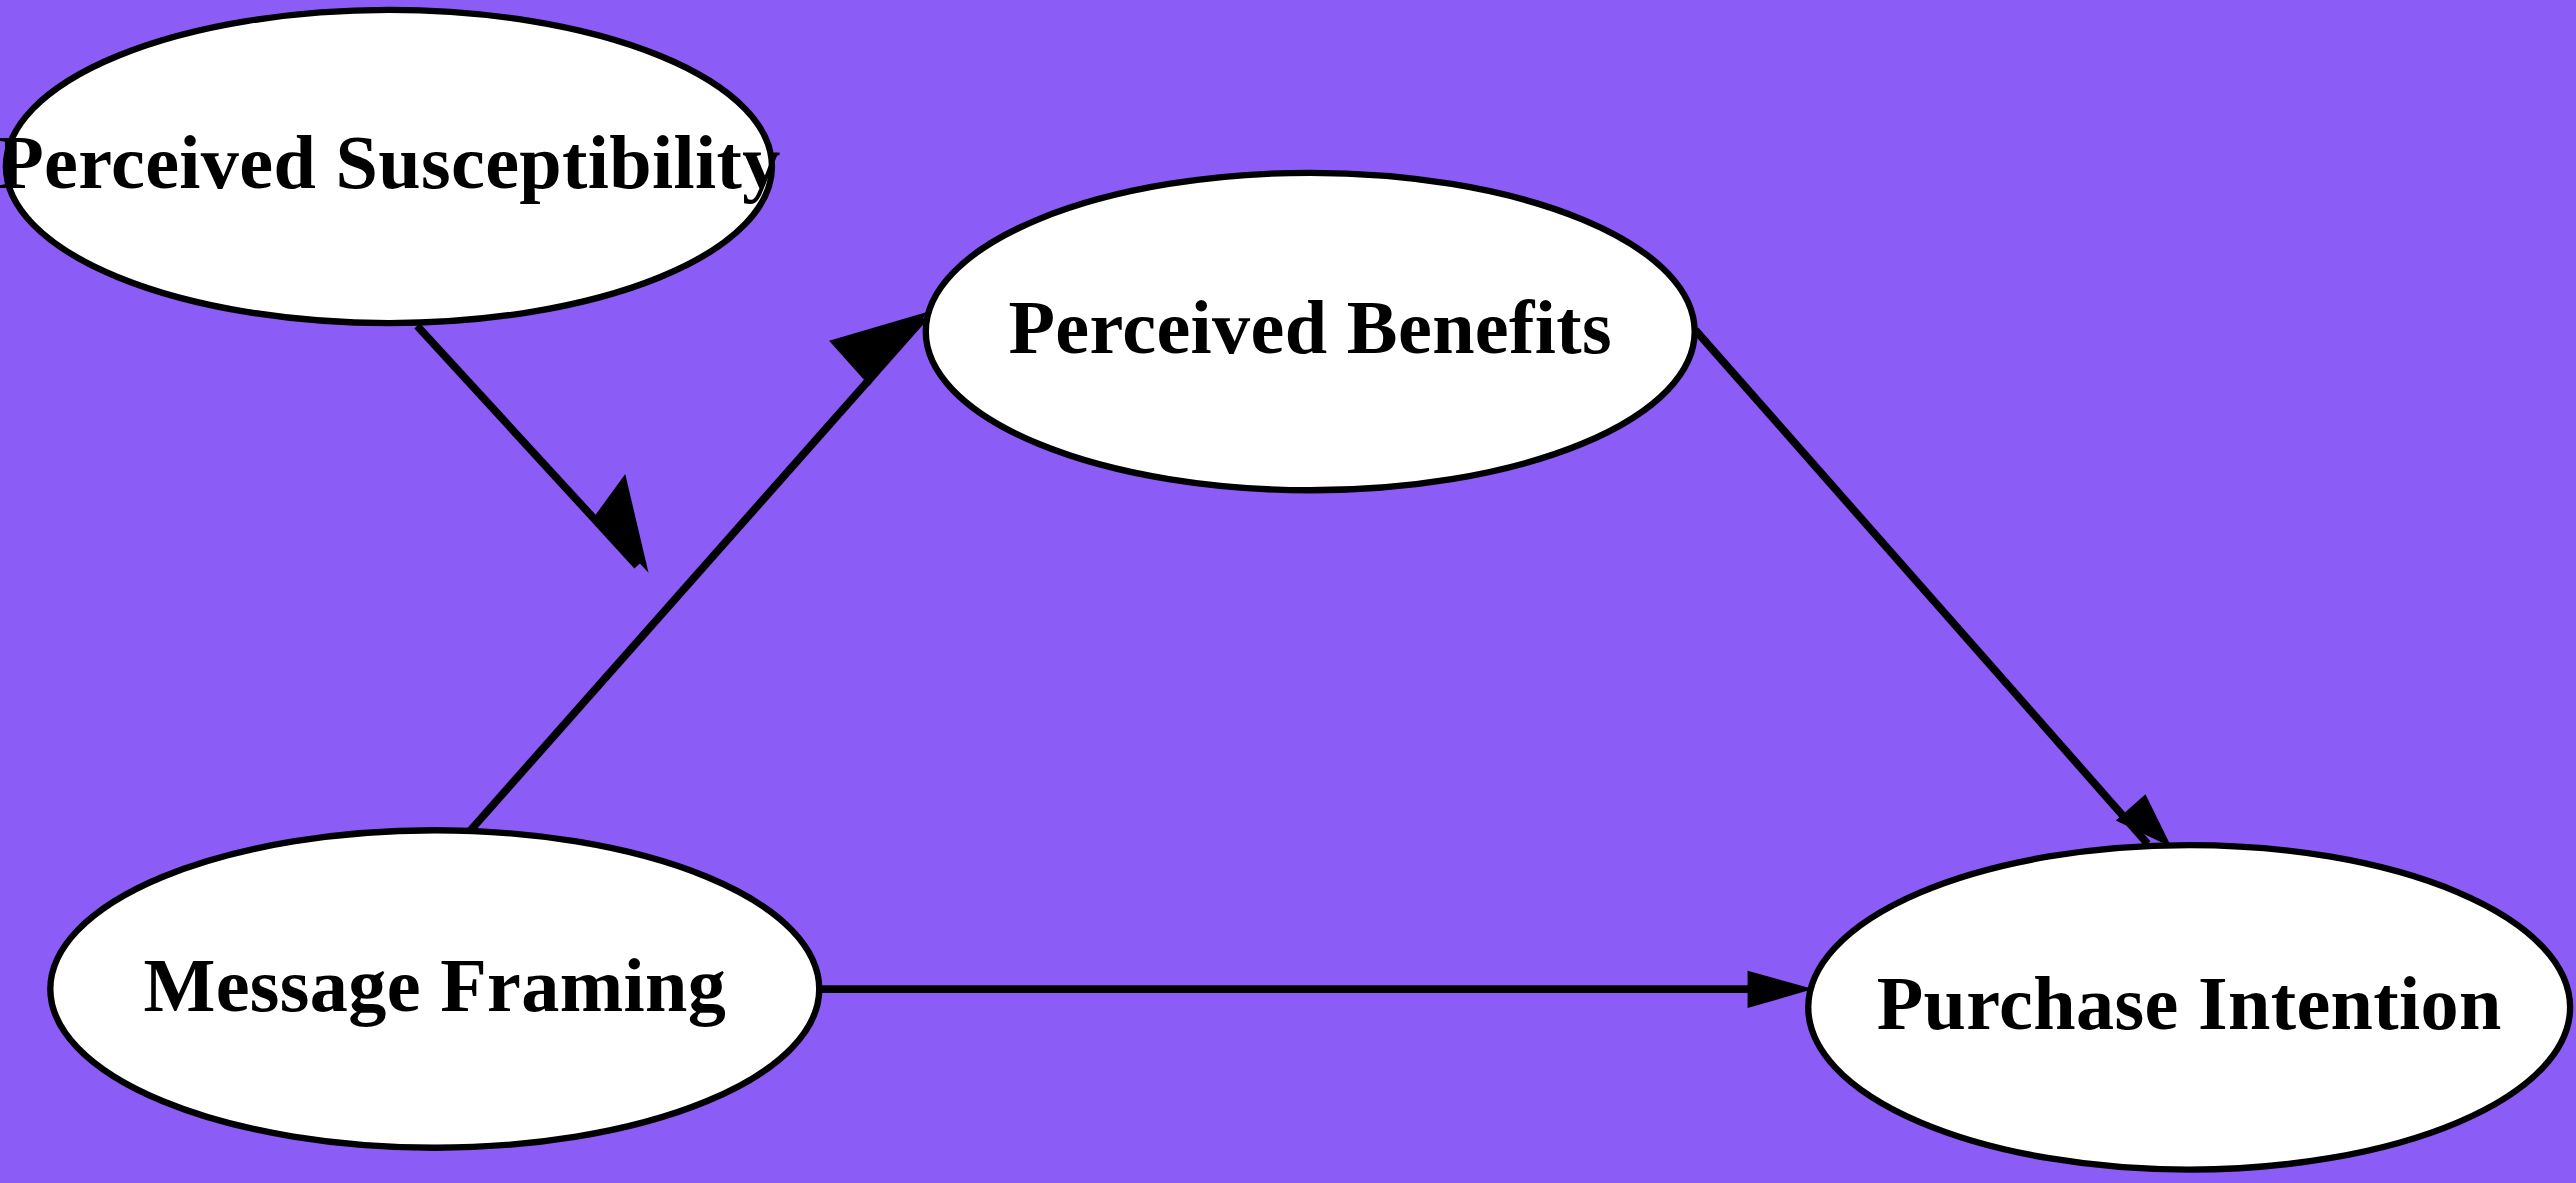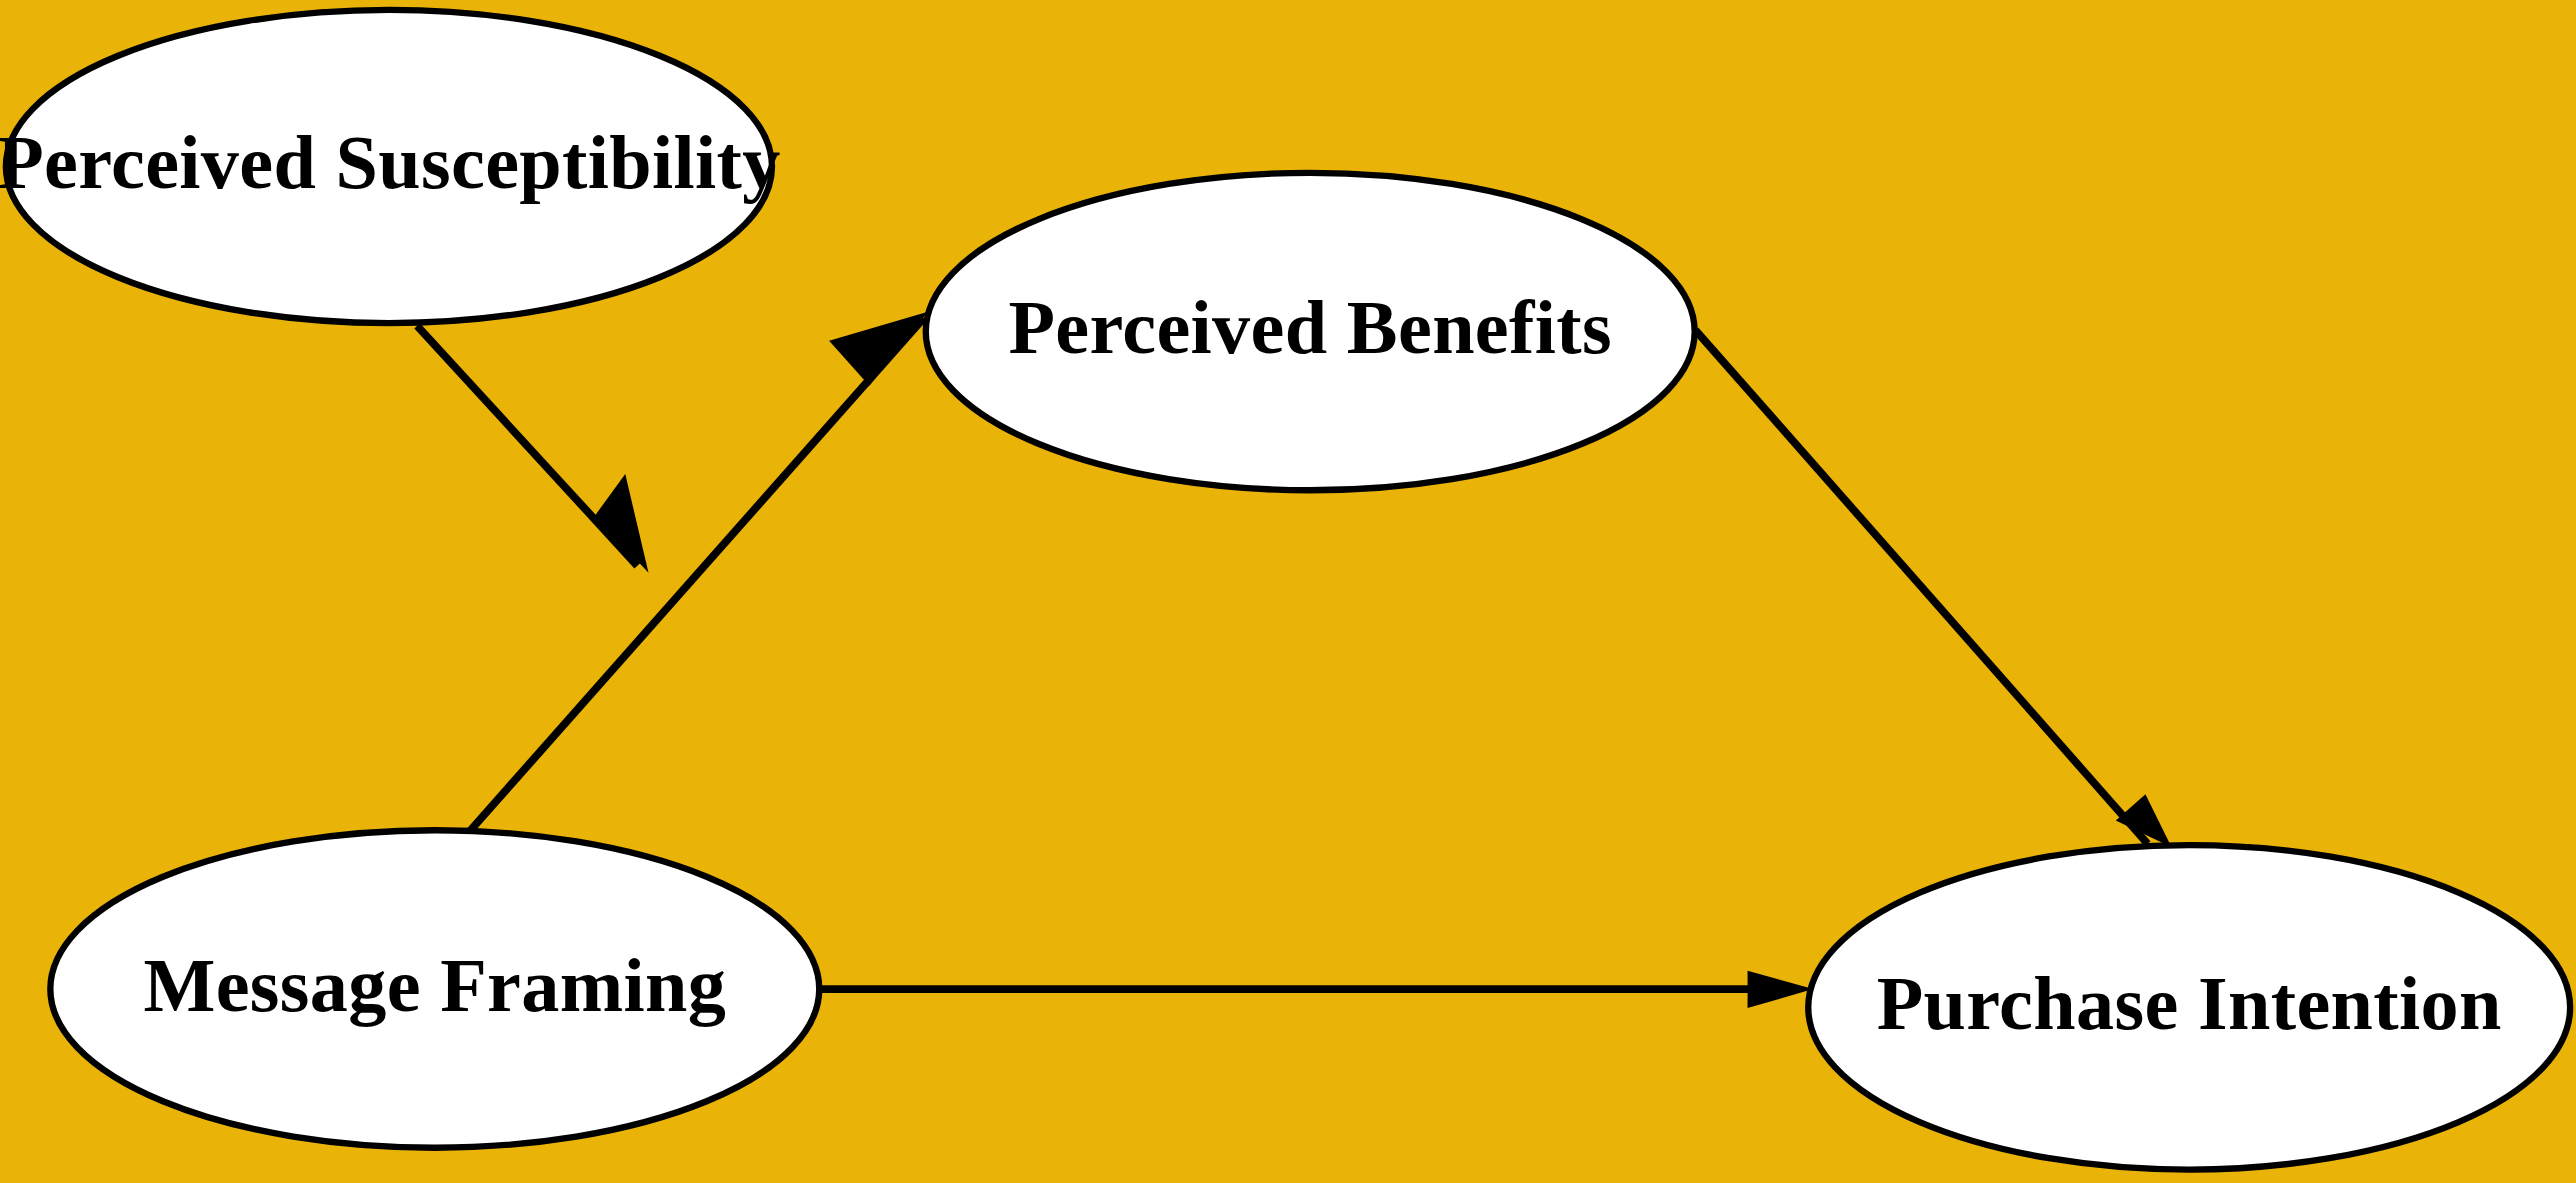--- a/index.html
+++ b/index.html
@@ -11,21 +11,21 @@
   body {
     width: 2576px;
     height: 1183px;
     overflow: hidden;
     font-family: "Liberation Serif", "DejaVu Serif", serif;
   }
   #diagram-root {
     position: relative;
     width: 2576px;
     height: 1183px;
-    background: #eab308;
+    background: #8b5cf6;
   }
   #model-svg {
     position: absolute;
     top: 0;
     left: 0;
     width: 2576px;
     height: 1183px;
     display: block;
   }
   .node-ellipse {

